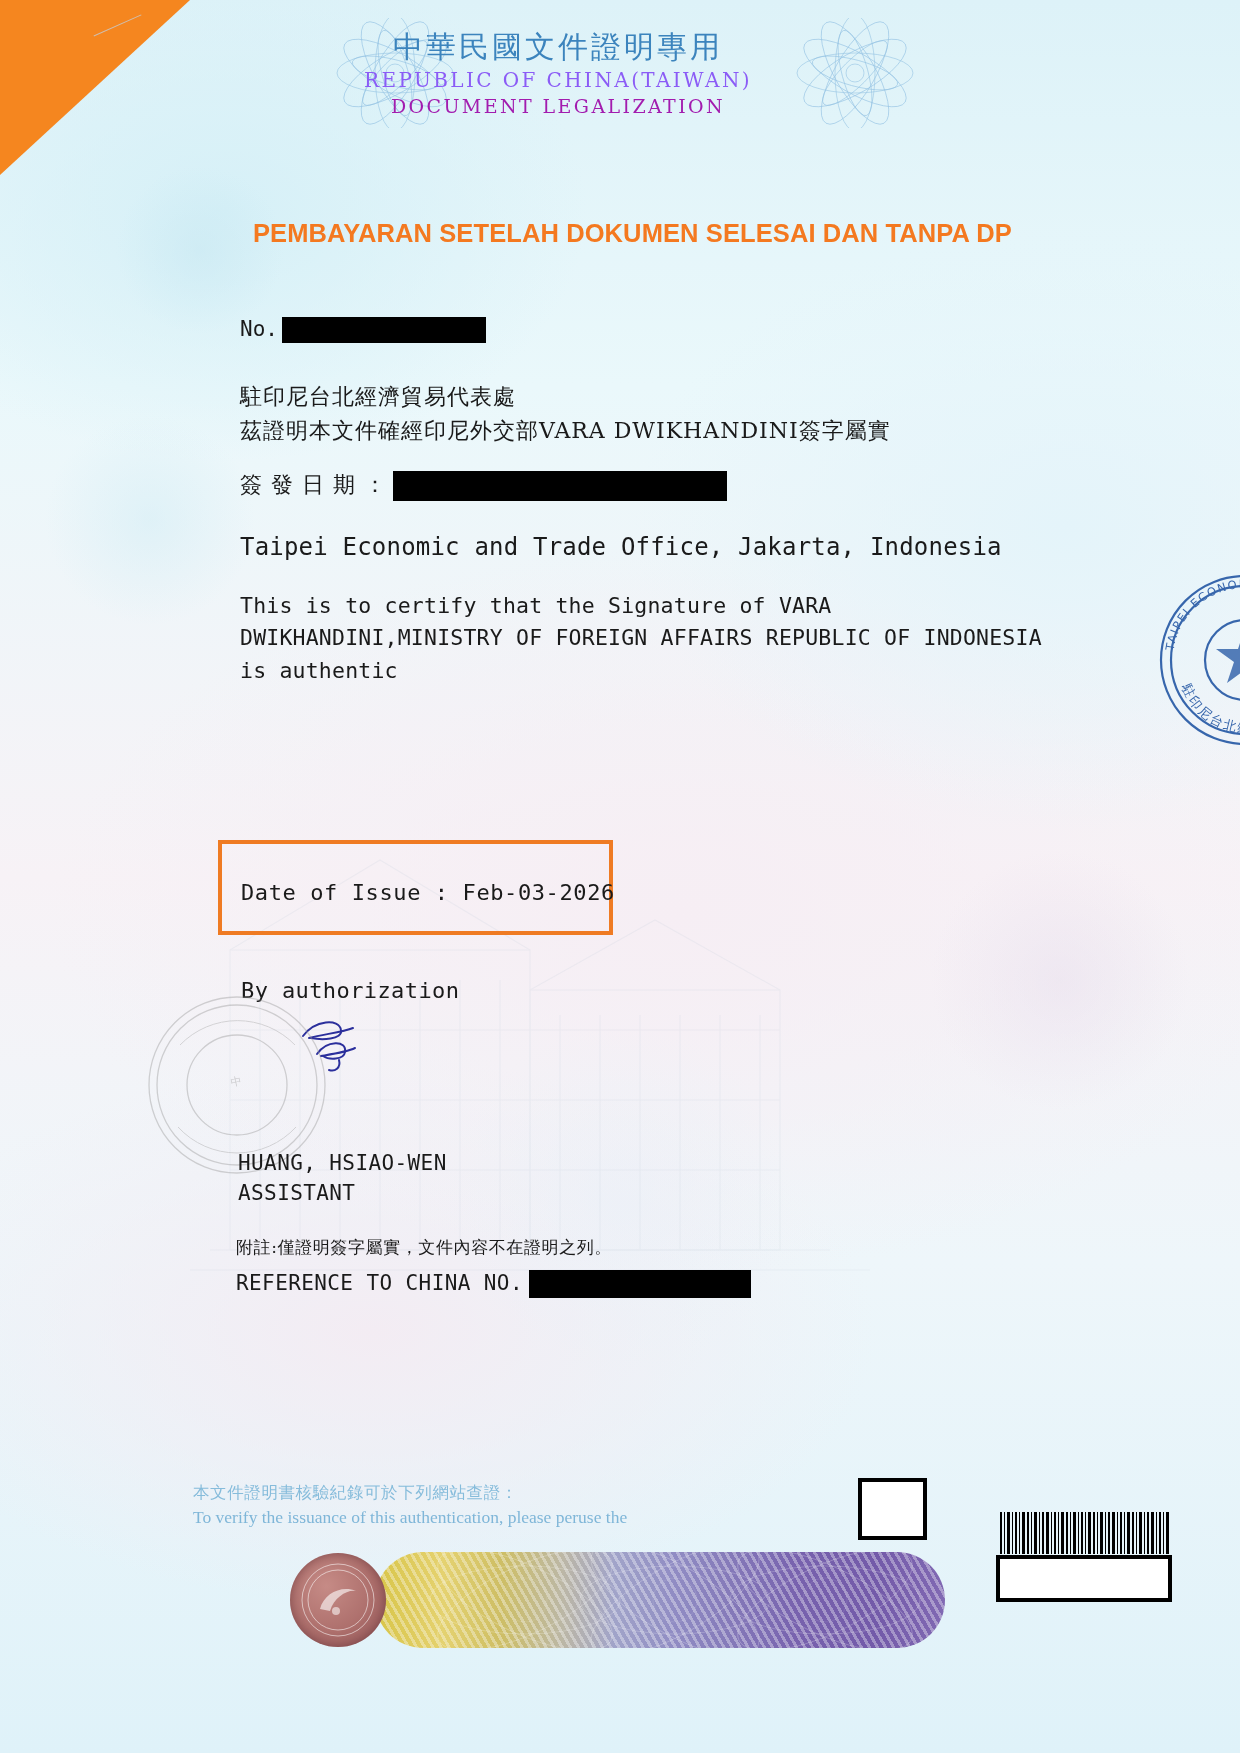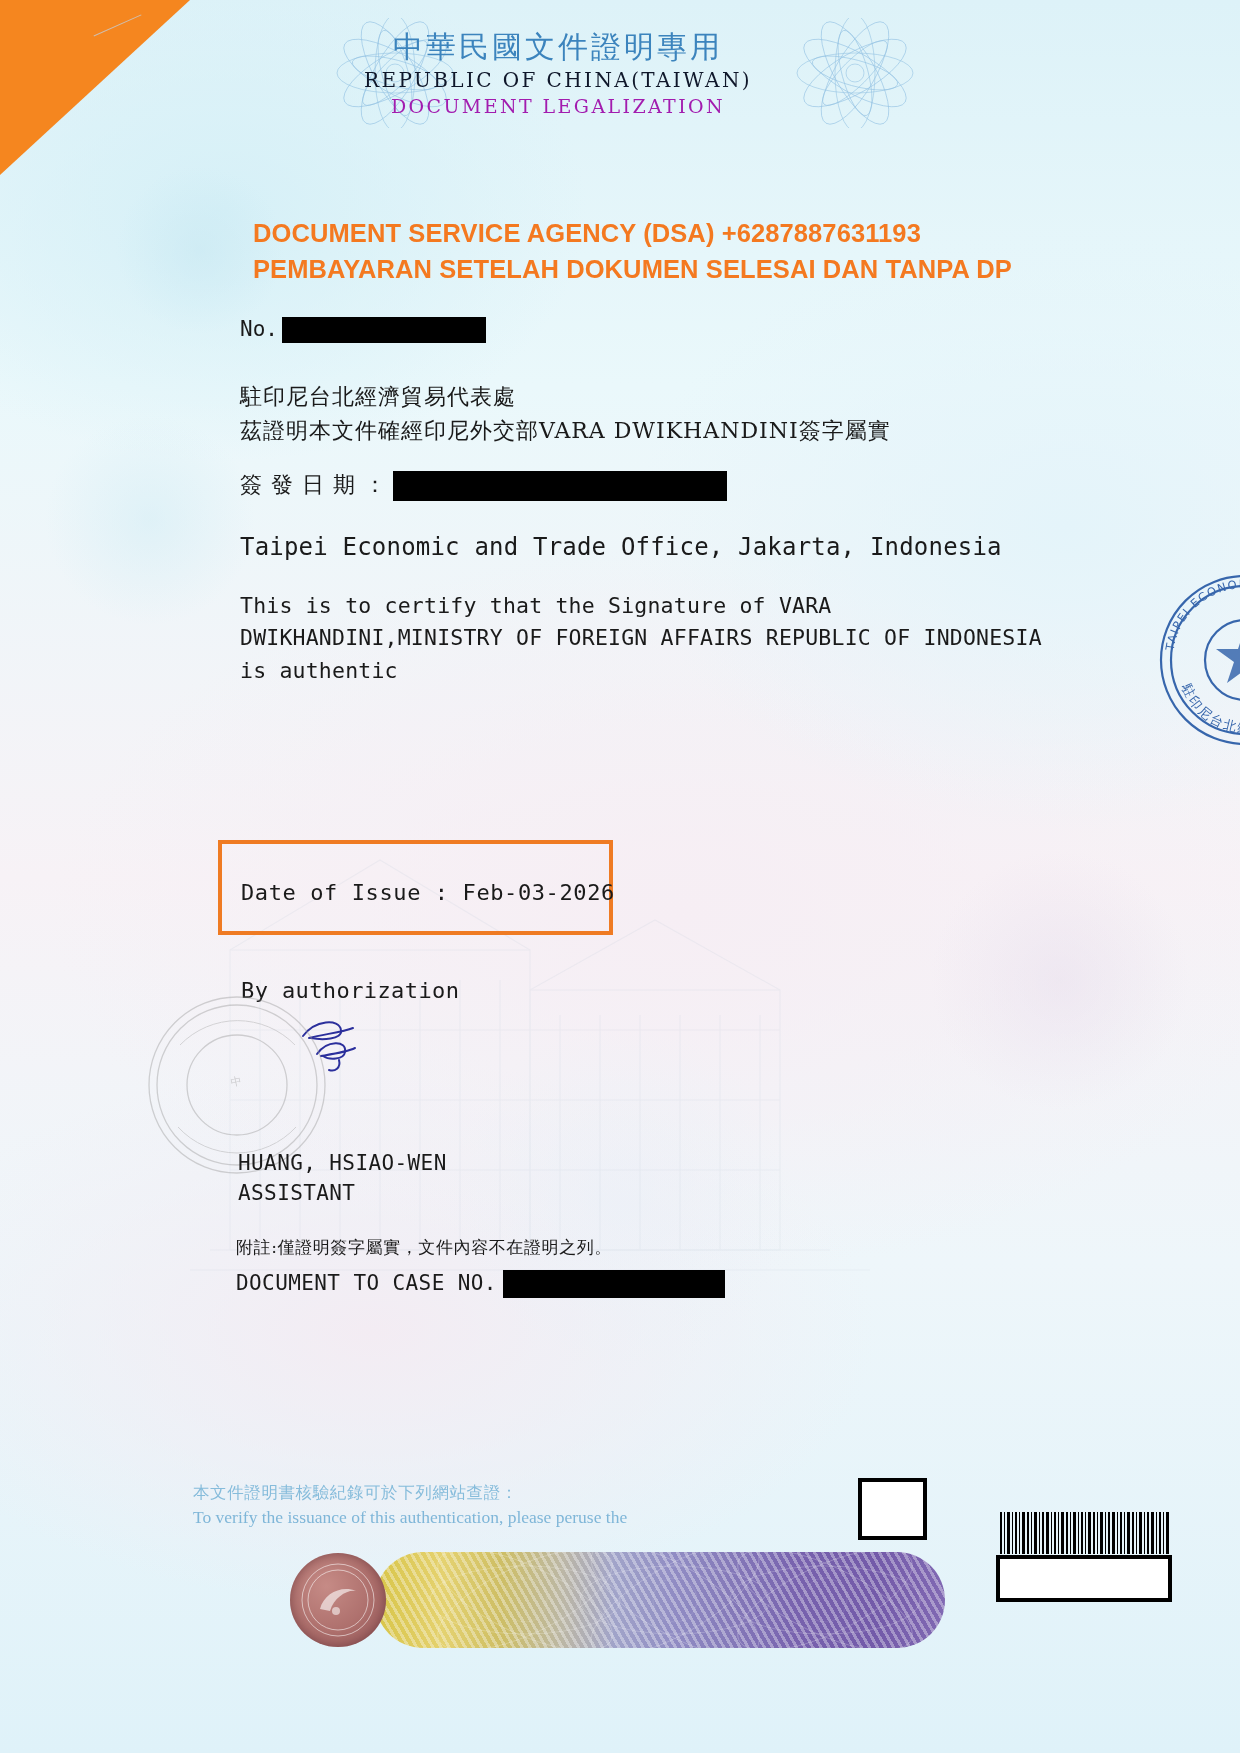--- a/index.html
+++ b/index.html
@@ -81,21 +81,21 @@
     font-family: "DejaVu Serif", serif;
     font-size: 30px;
     letter-spacing: 3px;
     color: #3c84bd;
     line-height: 1.25;
   }
   .header .en1 {
     font-family: "DejaVu Serif", serif;
     font-size: 20px;
     letter-spacing: 2.4px;
-    color: #0f172a;
+    color: #8b5cf6;
     margin-top: 2px;
     text-align: center;
   }
   .header .en2 {
     font-family: "DejaVu Serif", serif;
     font-size: 19px;
     letter-spacing: 2.4px;
     color: #a21caf;
     margin-top: 3px;
   }
@@ -404,21 +404,20 @@
   </g>
 </svg>
 
 <div class="header">
   <div class="cn">中華民國文件證明專用</div>
   <div class="en1">REPUBLIC OF CHINA(TAIWAN)</div>
   <div class="en2">DOCUMENT LEGALIZATION</div>
 </div>
 
 <div class="agency">
-  <div>DOCUMENT SERVICE AGENCY (DSA)  +6287887631193</div>
   <div>PEMBAYARAN SETELAH DOKUMEN SELESAI DAN TANPA DP</div>
 </div>
 
 <div class="doc-text row-no">
   <span>No.</span><span class="redact no"></span>
 </div>
 
 <div class="doc-text row-office cjk">
   <div>駐印尼台北經濟貿易代表處</div>
   <div>茲證明本文件確經印尼外交部VARA DWIKHANDINI簽字屬實</div>
@@ -490,21 +489,21 @@
   </text>
 </svg>
 
 <div class="doc-text row-name">
   <div>HUANG, HSIAO-WEN</div>
   <div>ASSISTANT</div>
 </div>
 
 <div class="doc-text row-note cjk">附註:僅證明簽字屬實，文件內容不在證明之列。</div>
 <div class="doc-text row-ref">
-  <span>DOCUMENT TO CASE NO.</span><span class="redact case"></span>
+  <span>REFERENCE TO CHINA NO.</span><span class="redact case"></span>
 </div>
 
 <div class="verify">
   <div class="cnline">本文件證明書核驗紀錄可於下列網站查證：</div>
   <div>To verify the issuance of this authentication, please peruse the</div>
 </div>
 
 <div class="box-small"></div>
 
 <svg class="barcode" viewBox="0 0 172 42" preserveAspectRatio="none">

